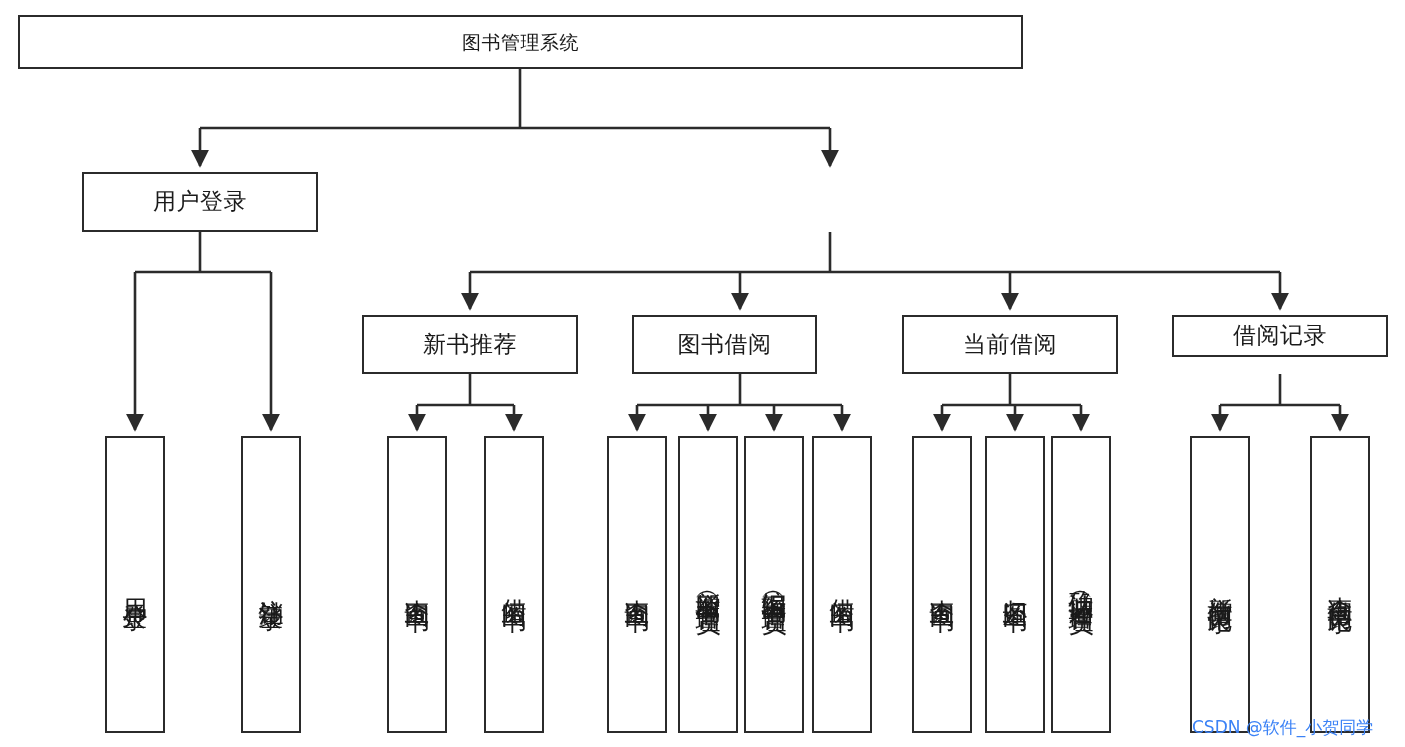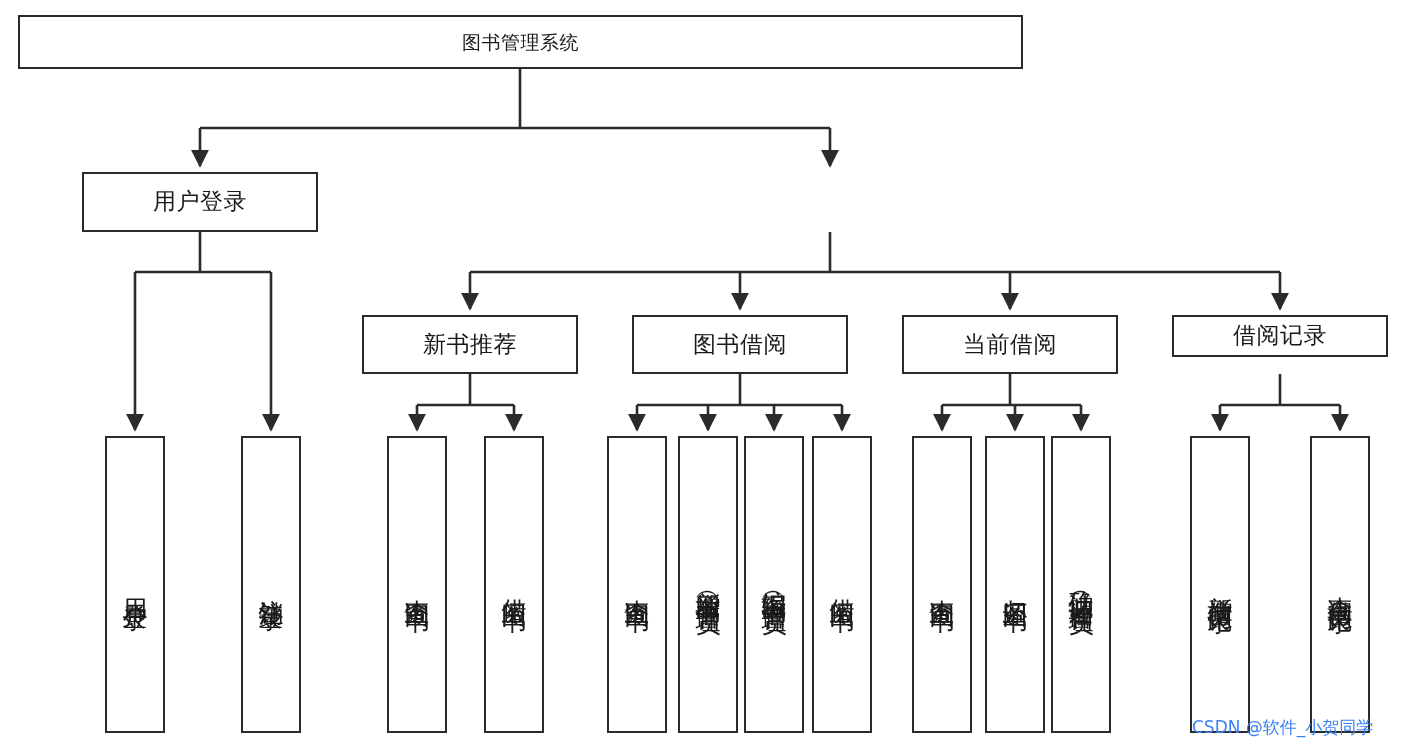--- a/index.html
+++ b/index.html
@@ -133,21 +133,21 @@
     <span class="label">图书管理系统</span>
   </div>
 
   <div class="node horiz" style="left: 82px; top: 172px; width: 236px; height: 60px;">
     <span class="label">用户登录</span>
   </div>
 
   <div class="node horiz" style="left: 362px; top: 315px; width: 216px; height: 59px;">
     <span class="label">新书推荐</span>
   </div>
-  <div class="node horiz" style="left: 632px; top: 315px; width: 216px; height: 59px;">
+  <div class="node horiz" style="left: 632px; top: 315px; width: 185px; height: 59px;">
     <span class="label">图书借阅</span>
   </div>
   <div class="node horiz" style="left: 902px; top: 315px; width: 216px; height: 59px; text-align: right;">
     <span class="label">当前借阅</span>
   </div>
   <div class="node horiz" style="left: 1172px; top: 315px; width: 216px; height: 42px;">
     <span class="label">借阅记录</span>
   </div>
 
   <div class="node vert" style="left: 105px; top: 436px; width: 60px; height: 297px;">

